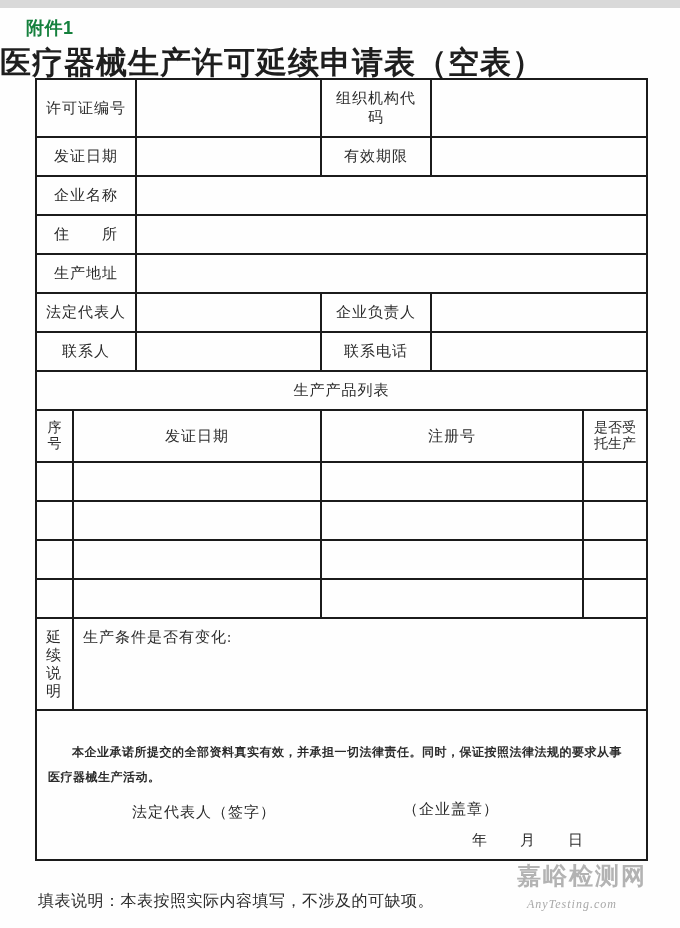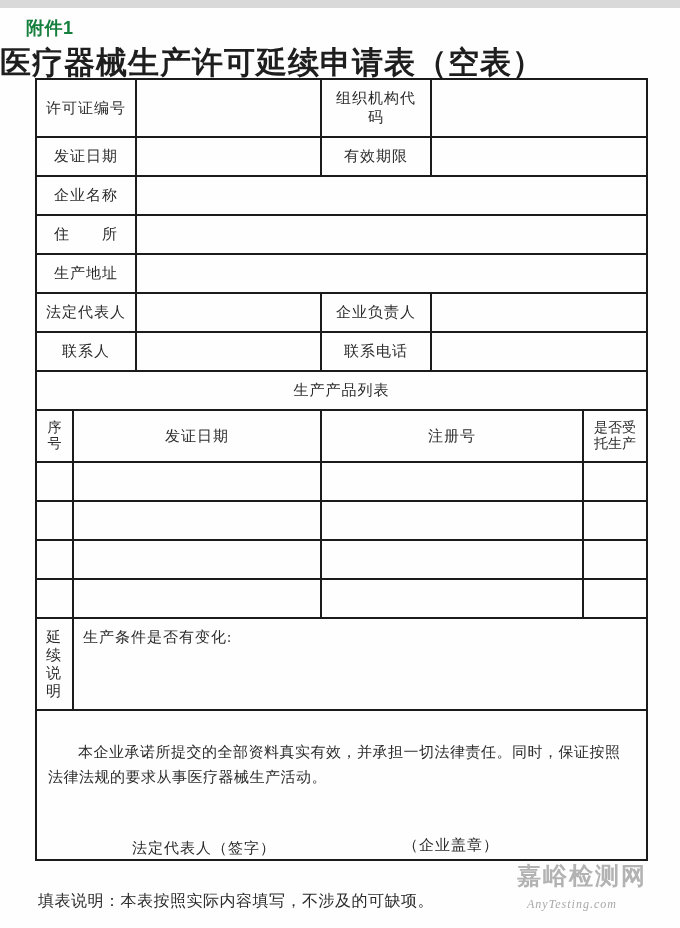--- a/index.html
+++ b/index.html
@@ -20,22 +20,22 @@
     font-size:15px;color:#2b2b2b;
   }
   table.form td{border:2px solid #1b1b1b;padding:9px;overflow:hidden;}
   td.lab{text-align:center;vertical-align:middle;letter-spacing:1px;}
   td.lab-sm{text-align:center;vertical-align:middle;font-size:14px;line-height:16px;letter-spacing:0;padding:1px;}
   td.inp{background:#fefefe;}
   td.section{text-align:center;vertical-align:middle;letter-spacing:1px;}
   td.side-lab{text-align:left;vertical-align:middle;padding-left:2px;line-height:18px;letter-spacing:0;}
   td.topleft{vertical-align:top;text-align:left;padding:5px 4px 0 4px;letter-spacing:1px;}
   td.decl{vertical-align:top;position:relative;}
-  .decl-p{margin:20px 4px 0 2px;text-indent:2em;line-height:25px;font-size:15px;letter-spacing:.5px;}
-  .sig{position:absolute;font-size:15px;letter-spacing:1px;white-space:nowrap;margin-top:36px;}
+  .decl-p{margin:20px 4px 0 2px;text-indent:2em;line-height:25px;font-size:12px;letter-spacing:.5px;font-weight:bold;}
+  .sig{position:absolute;font-size:15px;letter-spacing:1px;white-space:nowrap;}
   .sig-legal{left:95px;top:92px;}
   .sig-seal{left:366px;top:89px;}
   .sig-date{right:62px;top:120px;}
   .footer-note{position:absolute;left:38px;top:891px;font-size:16px;color:#2b2b2b;letter-spacing:.5px;}
   .wm{position:absolute;z-index:5;pointer-events:none;}
   .wm-cn{left:517px;top:860px;font-family:"Liberation Sans","DejaVu Sans",sans-serif;
     font-size:24px;font-weight:700;color:#b3b3b3;letter-spacing:2px;}
   .wm-en{left:527px;top:897px;font-family:"Liberation Serif","DejaVu Serif",serif;
     font-style:italic;font-size:12px;color:#a8a8a8;letter-spacing:1px;}
 </style>

